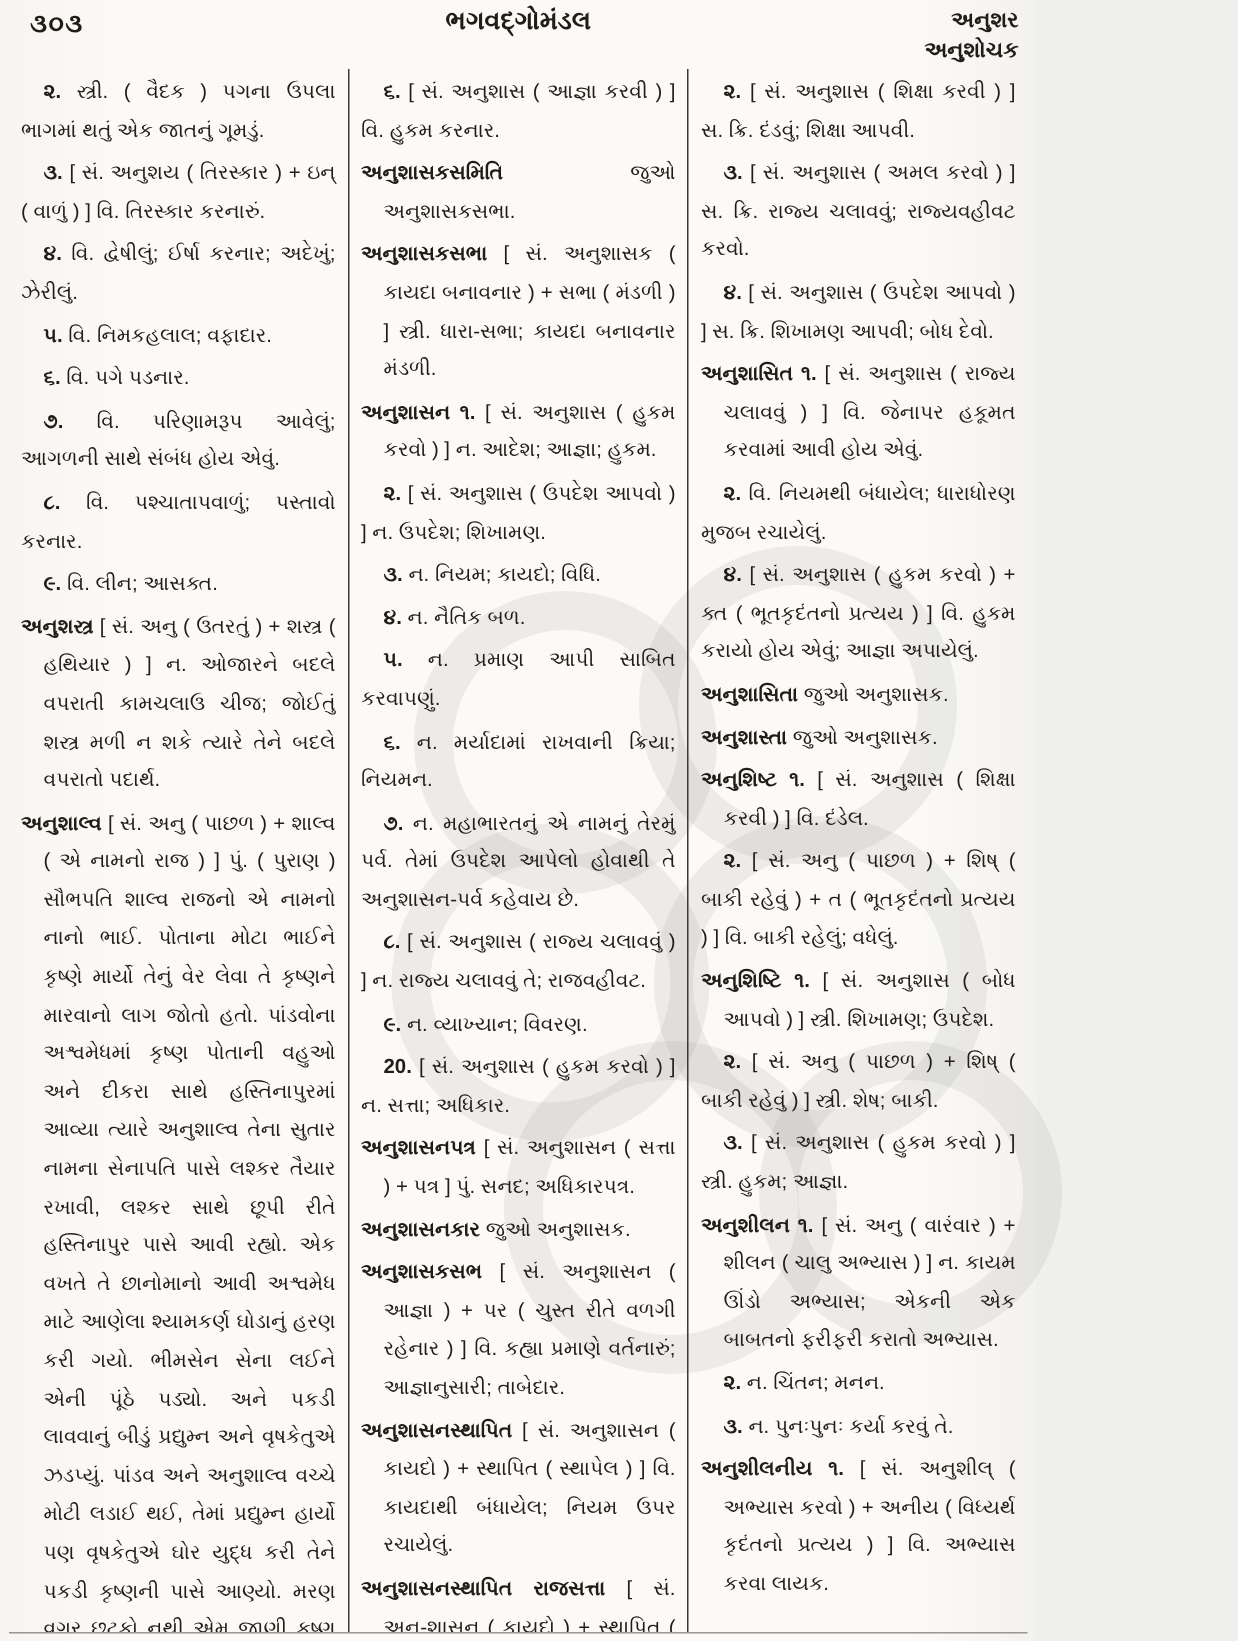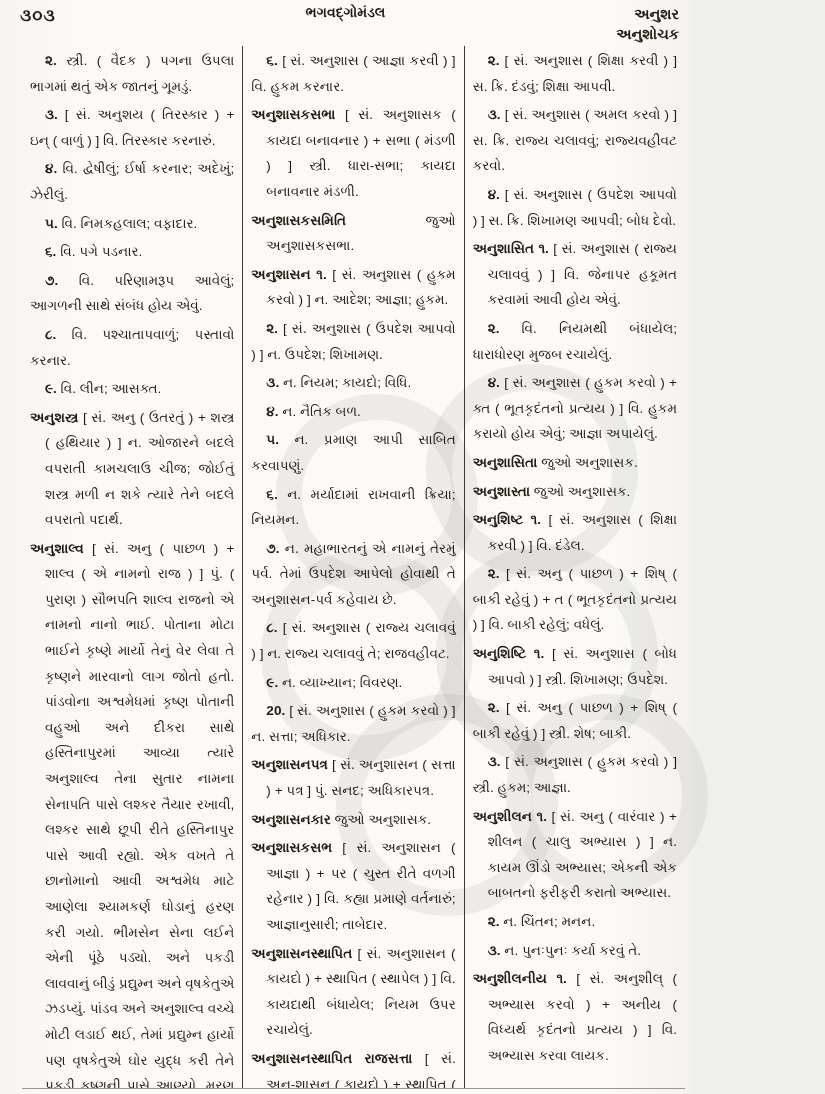--- a/index.html
+++ b/index.html
@@ -22,33 +22,32 @@
     position:relative;
     height:42px;
     font-weight:bold;
   }
   .page-number{
     position:absolute;left:14px;top:2px;
     font-size:17px;letter-spacing:1px;
   }
   .book-title{
     position:absolute;left:0;right:0;top:0;
-    text-align:center;font-size:14px;
+    text-align:center;font-size:17px;
   }
   .guide-words{
     position:absolute;right:6px;top:0;
     text-align:right;font-size:14.5px;line-height:20px;
   }
   
   .columns{
     position:relative;
     display:flex;
     height:1042px;
     border-bottom:1px solid #9a968e;
-    margin-left:16px;
   }
   .column{
     flex:1 1 0;
     box-sizing:border-box;
     padding:2px 8px 0 8px;
     overflow:hidden;
     font-size:13.6px;
     line-height:25.6px;
     text-align:justify;
   }
@@ -104,22 +103,22 @@
         <p class="sub"><span class="num">૬. </span>વિ. પગે પડનાર.</p>
         <p class="sub"><span class="num">૭. </span>વિ. પરિણામરૂપ આવેલું; આગળની સાથે સંબંધ હોય એવું.</p>
         <p class="sub"><span class="num">૮. </span>વિ. પશ્ચાતાપવાળું; પસ્તાવો કરનાર.</p>
         <p class="sub"><span class="num">૯. </span>વિ. લીન; આસક્ત.</p>
         <p class="entry"><span class="head">અનુશસ્ત્ર </span>[ સં. અનુ ( ઉતરતું ) + શસ્ત્ર ( હથિયાર ) ] ન. ઓજારને બદલે વપરાતી કામચલાઉ ચીજ; જોઈતું શસ્ત્ર મળી ન શકે ત્યારે તેને બદલે વપરાતો પદાર્થ.</p>
         <p class="entry"><span class="head">અનુશાલ્વ </span>[ સં. અનુ ( પાછળ ) + શાલ્વ ( એ નામનો રાજ ) ] પું. ( પુરાણ ) સૌભપતિ શાલ્વ રાજનો એ નામનો નાનો ભાઈ. પોતાના મોટા ભાઈને કૃષ્ણે માર્યો તેનું વેર લેવા તે કૃષ્ણને મારવાનો લાગ જોતો હતો. પાંડવોના અશ્વમેધમાં કૃષ્ણ પોતાની વહુઓ અને દીકરા સાથે હસ્તિનાપુરમાં આવ્યા ત્યારે અનુશાલ્વ તેના સુતાર નામના સેનાપતિ પાસે લશ્કર તૈયાર રખાવી, લશ્કર સાથે છૂપી રીતે હસ્તિનાપુર પાસે આવી રહ્યો. એક વખતે તે છાનોમાનો આવી અશ્વમેધ માટે આણેલા શ્યામકર્ણ ઘોડાનું હરણ કરી ગયો. ભીમસેન સેના લઈને એની પૂંઠે પડ્યો. અને પકડી લાવવાનું બીડું પ્રદ્યુમ્ન અને વૃષકેતુએ ઝડપ્યું. પાંડવ અને અનુશાલ્વ વચ્ચે મોટી લડાઈ થઈ, તેમાં પ્રદ્યુમ્ન હાર્યો પણ વૃષકેતુએ ઘોર યુદ્ધ કરી તેને પકડી કૃષ્ણની પાસે આણ્યો. મરણ વગર છૂટકો નથી એમ જાણી કૃષ્ણ સાથે સ્નેહ બાંધી ઘોડો પાછો આપ્યો અને અશ્વમેધમાં મદદ કરવા વચન આપી પોતાને શહેર પાછો ગયો.</p>
         <p class="entry"><span class="head">અનુશાસક </span><span class="num">૧. </span>[ સં. અનુશાસ ( ઉપદેશ આપવો ) ] વિ. ઉપદેશક; શિખામણ આપનારું.</p>
       </div>
     <div class="column">
         <p class="sub"><span class="num">૬. </span>[ સં. અનુશાસ ( આજ્ઞા કરવી ) ] વિ. હુકમ કરનાર.</p>
+        <p class="entry"><span class="head">અનુશાસકસમિતિ </span>જુઓ અનુશાસકસભા.</p>
         <p class="entry"><span class="head">અનુશાસકસભા </span>[ સં. અનુશાસક ( કાયદા બનાવનાર ) + સભા ( મંડળી ) ] સ્ત્રી. ધારા-સભા; કાયદા બનાવનાર મંડળી.</p>
-        <p class="entry"><span class="head">અનુશાસકસમિતિ </span>જુઓ અનુશાસકસભા.</p>
         <p class="entry"><span class="head">અનુશાસન </span><span class="num">૧. </span>[ સં. અનુશાસ ( હુકમ કરવો ) ] ન. આદેશ; આજ્ઞા; હુકમ.</p>
         <p class="sub"><span class="num">૨. </span>[ સં. અનુશાસ ( ઉપદેશ આપવો ) ] ન. ઉપદેશ; શિખામણ.</p>
         <p class="sub"><span class="num">૩. </span>ન. નિયમ; કાયદો; વિધિ.</p>
         <p class="sub"><span class="num">૪. </span>ન. નૈતિક બળ.</p>
         <p class="sub"><span class="num">૫. </span>ન. પ્રમાણ આપી સાબિત કરવાપણું.</p>
         <p class="sub"><span class="num">૬. </span>ન. મર્યાદામાં રાખવાની ક્રિયા; નિયમન.</p>
         <p class="sub"><span class="num">૭. </span>ન. મહાભારતનું એ નામનું તેરમું પર્વ. તેમાં ઉપદેશ આપેલો હોવાથી તે અનુશાસન-પર્વ કહેવાય છે.</p>
         <p class="sub"><span class="num">૮. </span>[ સં. અનુશાસ ( રાજ્ય ચલાવવું ) ] ન. રાજ્ય ચલાવવું તે; રાજવહીવટ.</p>
         <p class="sub"><span class="num">૯. </span>ન. વ્યાખ્યાન; વિવરણ.</p>
         <p class="sub"><span class="num">20. </span>[ સં. અનુશાસ ( હુકમ કરવો ) ] ન. સત્તા; અધિકાર.</p>

